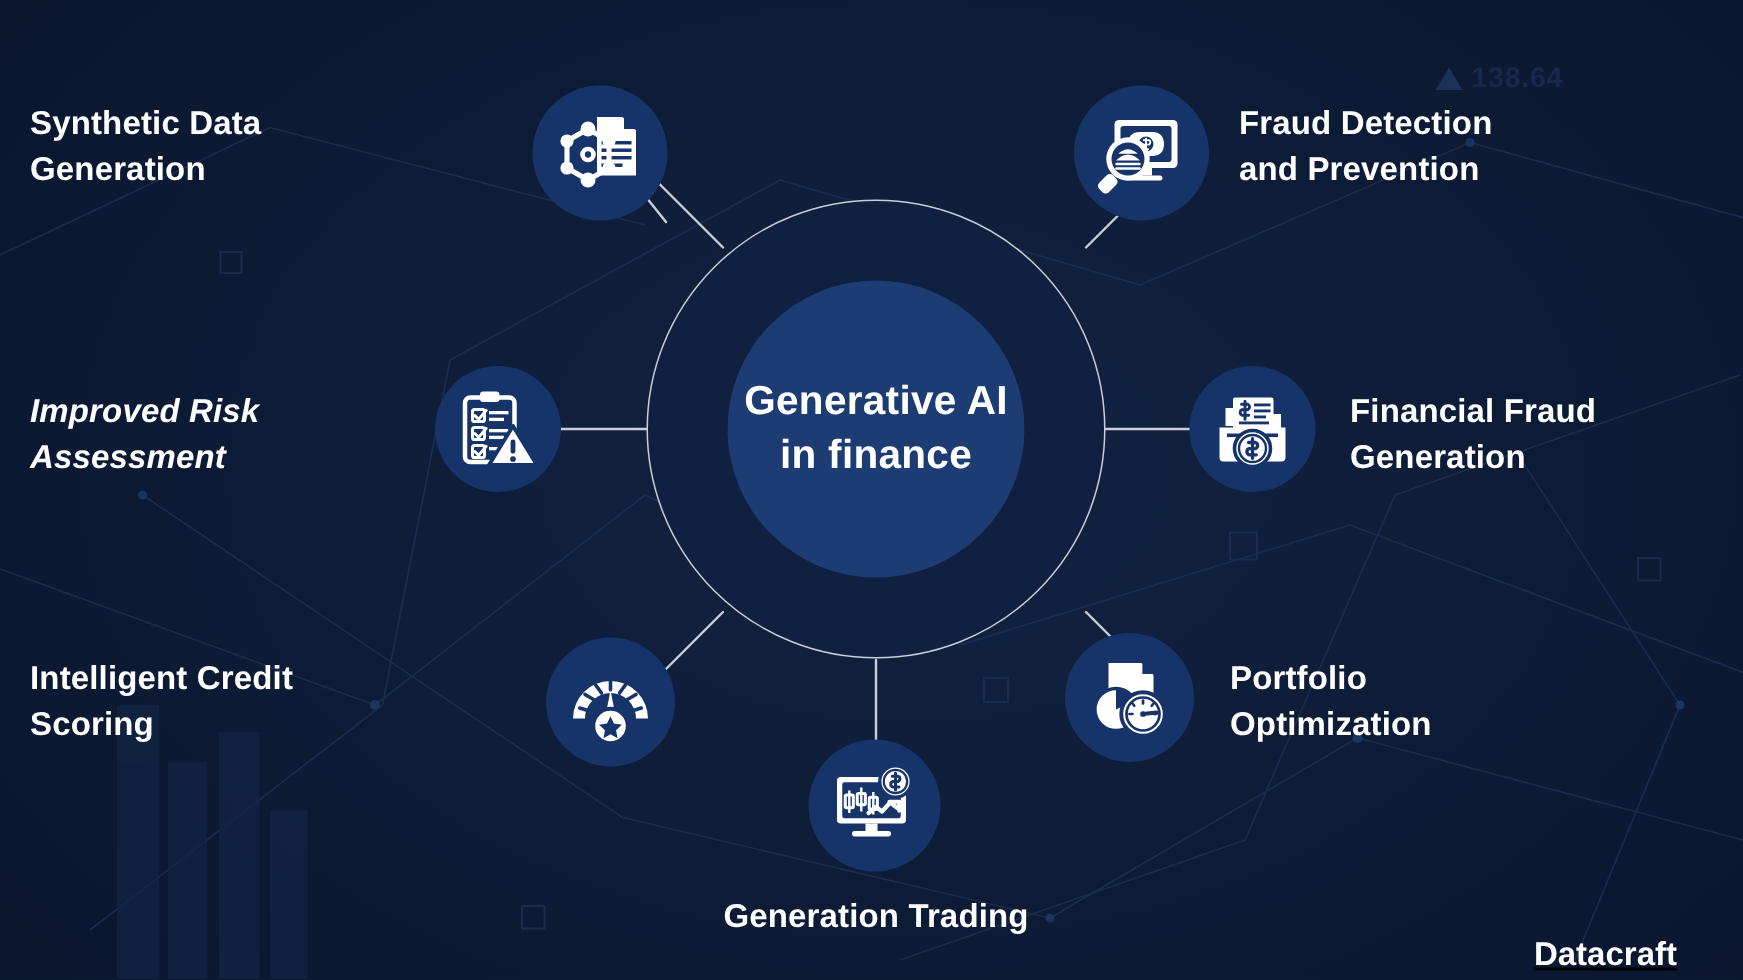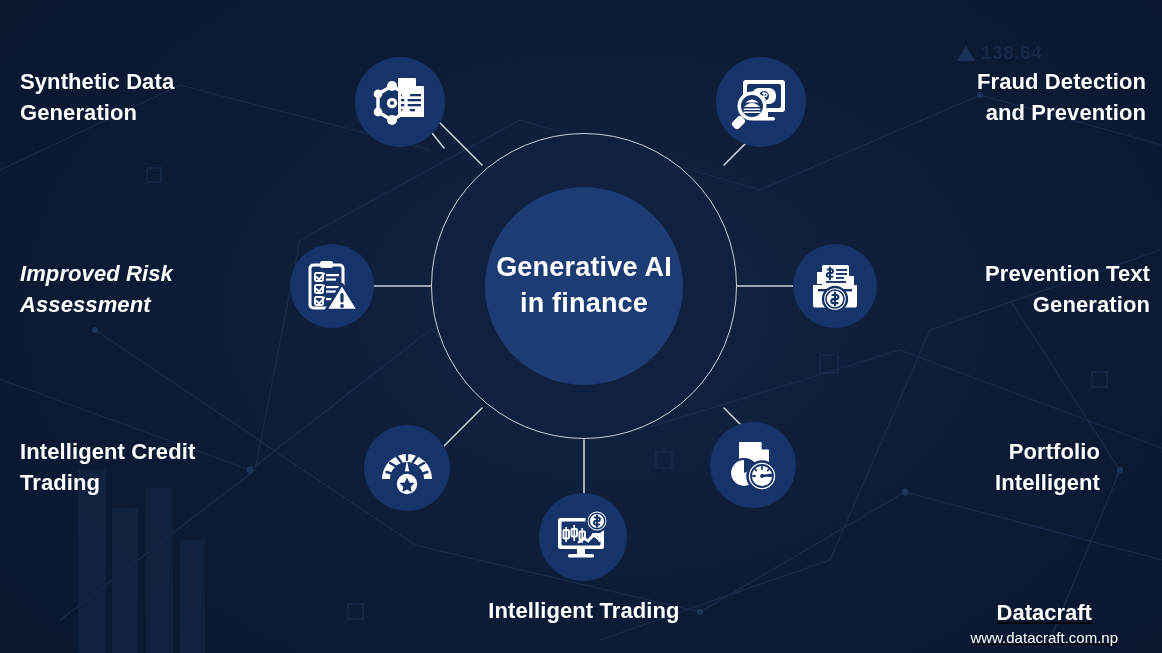--- a/index.html
+++ b/index.html
@@ -86,21 +86,21 @@
   .label {
     position: absolute;
     color: #ffffff;
     font-size: 22px;
     font-weight: bold;
     line-height: 1.42;
     white-space: pre-line;
     letter-spacing: 0.1px;
   }
   .label.right-align { text-align: left; }
-  .label.left-align  { text-align: right; }
+  .label.left-align  { text-align: left; }
   .label.center-align{ text-align: center; }
 
   .brand {
     position: absolute;
     right: 44px;
     bottom: 4px;
     text-align: center;
     text-decoration: underline;
   }
   .brand-name {
@@ -269,21 +269,21 @@
         </g>
         <path d="M23 9.5 v12 M20.7 11.5 h4.2 a2 2 0 0 1 0 3.6 h-3.9 a2 2 0 0 0 0 3.7 h4.4" stroke="#17346a" stroke-width="2" fill="none" stroke-linecap="round"></path>
         <path d="M6 27 h44 v20 a2.6 2.6 0 0 1 -2.6 2.6 H8.6 A2.6 2.6 0 0 1 6 47 Z"></path>
         <rect x="11" y="31" width="34" height="2.4" fill="#17346a"></rect>
         <circle cx="28" cy="41" r="12" fill="#ffffff" stroke="#17346a" stroke-width="2.4"></circle>
         <circle cx="28" cy="41" r="9" fill="#ffffff" stroke="#17346a" stroke-width="1.6"></circle>
         <path d="M28 34.5 v13 M25.4 37 h4.6 a2.2 2.2 0 0 1 0 4.1 h-4.3 a2.2 2.2 0 0 0 0 4.1 h4.8" stroke="#17346a" stroke-width="2.2" fill="none" stroke-linecap="round"></path>
       </g>
     </svg>
   </div>
-  <div class="label left-align" style="left:900px; top:258px; width:250px;">Prevention Text
+  <div class="label left-align" style="left:900px; top:258px; width:250px;">Financial Fraud
 Generation</div>
 
   <div class="node" style="left:364px; top:425px; width:86px; height:86px;">
     <svg width="58" height="58" viewBox="0 0 58 58">
       <g fill="#ffffff">
         <path d="M4 40 A25 25 0 0 1 54 40 L46 40 A17 17 0 0 0 12 40 Z"></path>
         <g stroke="#17346a" stroke-width="2.4" stroke-linecap="round">
           <line x1="8.5" y1="33" x2="15" y2="35"></line>
           <line x1="12" y1="24" x2="18" y2="27.5"></line>
           <line x1="19" y1="17.5" x2="23" y2="23"></line>
@@ -292,21 +292,21 @@
           <line x1="46" y1="24" x2="40" y2="27.5"></line>
           <line x1="49.5" y1="33" x2="43" y2="35"></line>
         </g>
         <path d="M29 21 L33 42 H25 Z"></path>
         <circle cx="29" cy="45" r="11.5" fill="#ffffff" stroke="#17346a" stroke-width="2.6"></circle>
         <path d="M29 38.5 l2.3 4.9 l5.3 0.7 l-3.9 3.7 l1 5.3 l-4.7 -2.6 l-4.7 2.6 l1 -5.3 l-3.9 -3.7 l5.3 -0.7 z" fill="#17346a"></path>
       </g>
     </svg>
   </div>
   <div class="label right-align" style="left:20px; top:436px; width:323px;">Intelligent Credit
-Trading</div>
+Scoring</div>
 
   <div class="node" style="left:710px; top:422px; width:86px; height:86px;">
     <svg width="58" height="58" viewBox="0 0 58 58">
       <g fill="#ffffff">
         <path d="M15 6 h22 l8 8 v24 h-30 z"></path>
         <path d="M37.6 6 l7.4 7.4 h-7.4 z" fill="#17346a"></path>
         <circle cx="20" cy="37" r="14" fill="#ffffff" stroke="#17346a" stroke-width="2.2"></circle>
         <path d="M20 37 L20 23 A14 14 0 0 1 32.6 30.8 Z" fill="#17346a"></path>
         <circle cx="38" cy="40" r="14.5" fill="#ffffff" stroke="#17346a" stroke-width="2.6"></circle>
         <circle cx="38" cy="40" r="11" fill="#ffffff" stroke="#17346a" stroke-width="1.8"></circle>
@@ -316,21 +316,21 @@
           <line x1="47" y1="40" x2="45" y2="40"></line>
           <line x1="31" y1="33" x2="32.2" y2="34.5"></line>
           <line x1="29" y1="40" x2="31" y2="40"></line>
         </g>
         <path d="M38 40 L47 39" stroke="#17346a" stroke-width="2.6" stroke-linecap="round"></path>
         <circle cx="38" cy="40" r="1.9" fill="#17346a"></circle>
       </g>
     </svg>
   </div>
   <div class="label left-align" style="left:820px; top:436px; width:280px;">Portfolio
-Intelligent</div>
+Optimization</div>
 
   <div class="node" style="left:539px; top:493px; width:88px; height:88px;">
     <svg width="58" height="58" viewBox="0 0 58 58">
       <g fill="#ffffff">
         <rect x="4" y="10" width="46" height="31" rx="2.5"></rect>
         <rect x="7.5" y="13.5" width="39" height="24" rx="1.5" fill="#17346a"></rect>
         <rect x="23" y="41" width="8" height="5"></rect>
         <rect x="14" y="46" width="26" height="3.6" rx="1.7"></rect>
         <g fill="#ffffff">
           <rect x="11.4" y="19" width="1.6" height="15"></rect>
@@ -341,20 +341,19 @@
           <rect x="25.5" y="23.5" width="5.4" height="8" rx="0.8" fill="none" stroke="#ffffff" stroke-width="2"></rect>
         </g>
         <path d="M25 34 l5 -4 l4 3 l5.5 -6 l4.5 3.5" fill="none" stroke="#ffffff" stroke-width="2.8" stroke-linecap="round" stroke-linejoin="round"></path>
         <path d="M39 26.5 h6.5 v6" fill="none" stroke="#ffffff" stroke-width="2.8" stroke-linecap="round" stroke-linejoin="round"></path>
         <circle cx="43" cy="13" r="10.5" fill="#ffffff" stroke="#17346a" stroke-width="2.2"></circle>
         <circle cx="43" cy="13" r="7.8" fill="#ffffff" stroke="#17346a" stroke-width="1.5"></circle>
         <path d="M43 7.4 v11.3 M40.8 9.5 h4 a1.9 1.9 0 0 1 0 3.5 h-3.7 a1.9 1.9 0 0 0 0 3.6 h4.2" stroke="#17346a" stroke-width="2" fill="none" stroke-linecap="round"></path>
       </g>
     </svg>
   </div>
-  <div class="label center-align" style="left:404px; top:595px; width:360px;">Intelligent Trading</div>
+  <div class="label center-align" style="left:404px; top:595px; width:360px;">Generation Trading</div>
 
   <div class="brand">
     <div class="brand-name">Datacraft</div>
-    <div class="brand-url">www.datacraft.com.np</div>
   </div>
 
 </div>
 
 </body></html>

